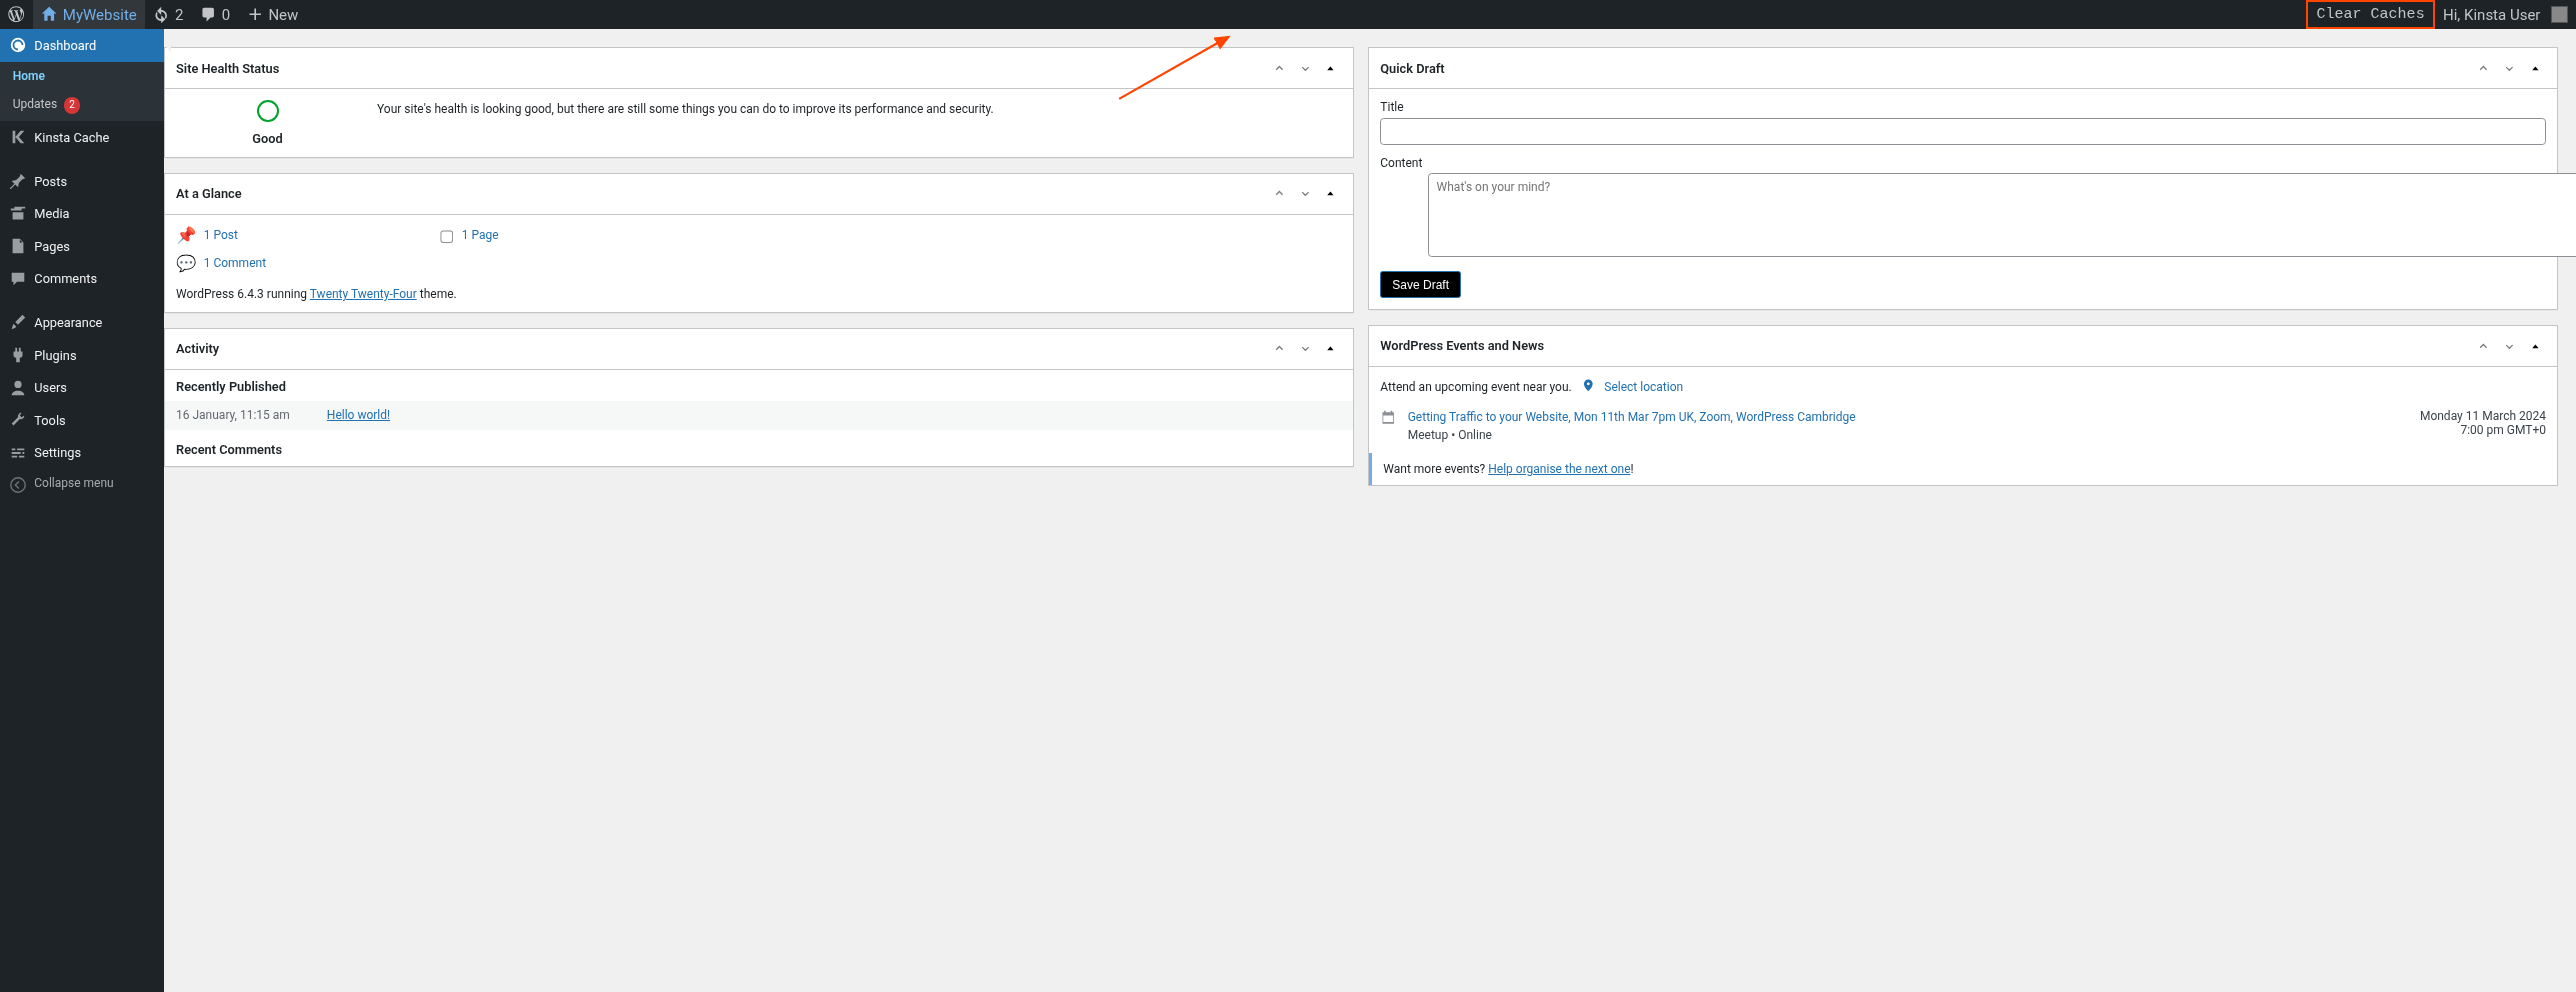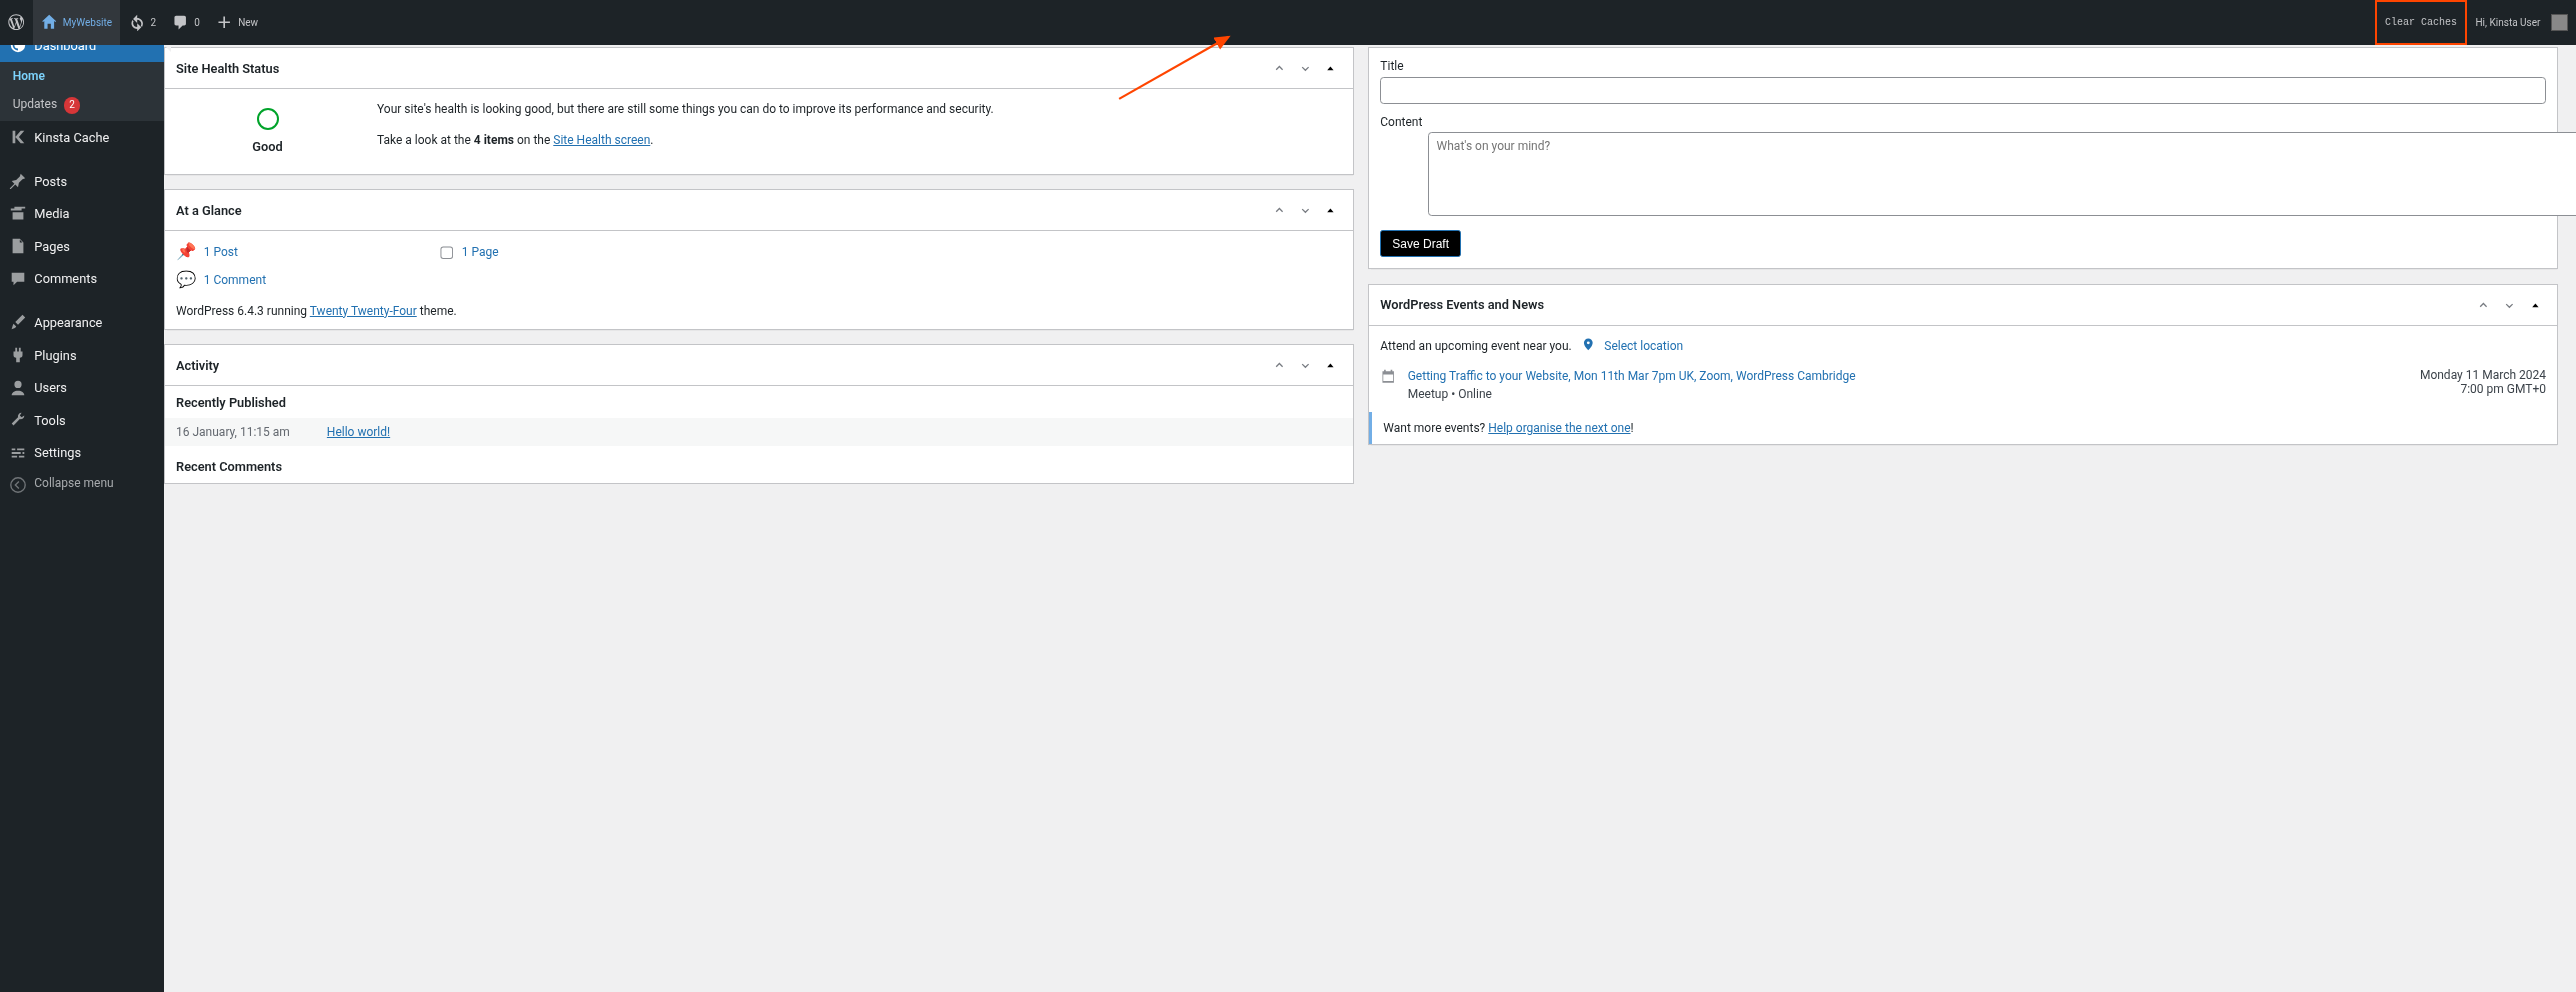--- a/index.html
+++ b/index.html
@@ -1,20 +1,20 @@
 <!DOCTYPE html>
 <html style="font-size:14.6px"><head>
 <meta charset="utf-8">
 <style>
 * { box-sizing: border-box; margin: 0; padding: 0; }
 body { font-family: -apple-system, BlinkMacSystemFont, "Segoe UI", Roboto, sans-serif; background: #f0f0f1; color: #1d2327; overflow-x: hidden; }
 a { color: #2271b1; text-decoration: underline; }
 
 
-.admin-bar { position: fixed; top: 0; left: 0; right: 0; height: 45px; background: #1d2327; color: #c3c4c7; display: flex; align-items: center; justify-content: space-between; z-index: 100; font-size: 10px; gap: 44px; }
+.admin-bar { position: fixed; top: 0; left: 0; right: 0; height: 29px; background: #1d2327; color: #c3c4c7; display: flex; align-items: center; justify-content: space-between; z-index: 100; font-size: 15px; gap: 44px; }
 .ab-left, .ab-right { display: flex; align-items: center; height: 100%; }
 .ab-item { display: flex; align-items: center; height: 100%; padding: 0 8.2px; cursor: pointer; gap: 5.5px; color: #c3c4c7; }
 .ab-item.highlighted { background: #32373c; color: #72aee6; }
 .ab-icon-svg { width: 16.4px; height: 16.4px; fill: currentColor; }
 .ab-clear-caches { border: 2.7px solid #ff4500; border-radius: 0; font-family: Liberation Mono, monospace; }
 .avatar { width: 16.4px; height: 16.4px; background: #888; border: 0.9px solid #555; margin-left: 5.5px; }
 .annotation-arrow { position: fixed; top: 35px; left: 1110px; pointer-events: none; z-index: 200; }
 
 
 .sidebar { position: fixed; top: 29px; left: 0; bottom: 0; width: 164px; background: #1d2327; color: #f0f0f1; font-size: 12.8px; }
@@ -247,23 +247,20 @@
           </div>
         </div>
         <div class="box-body">
           <div class="sh-row">
             <div class="sh-gauge">
               <div class="sh-circle"></div>
               <div class="sh-label">Good</div>
             </div>
             <div class="sh-text">
               <p>Your site's health is looking good, but there are still some things you can do to improve its performance and security.</p>
-              <p>
-                <span>Take a look at the </span><strong>4 items</strong><span> on the </span><a href="#">Site Health screen</a><span>.</span>
-              </p>
             </div>
           </div>
         </div>
       </div>
 
       <div class="box">
         <div class="box-header">
           <div class="box-title">At a Glance</div>
           <div class="box-controls">
             <div class="box-ctrl">
@@ -335,20 +332,40 @@
           </div>
           <div class="activity-h2">Recent Comments</div>
         </div>
       </div>
 
     </div>
 
     <div class="col">
 
       <div class="box">
+        <div class="box-header">
+          <div class="box-title">Quick Draft</div>
+          <div class="box-controls">
+            <div class="box-ctrl">
+                <svg class="chev" viewBox="0 0 20 20">
+                  <path d="M5 12l5-5 5 5" fill="none" stroke="currentColor" stroke-width="2"></path>
+                </svg>
+              </div>
+            <div class="box-ctrl">
+                <svg class="chev" viewBox="0 0 20 20">
+                  <path d="M5 8l5 5 5-5" fill="none" stroke="currentColor" stroke-width="2"></path>
+                </svg>
+              </div>
+            <div class="box-ctrl">
+                <svg class="chev" viewBox="0 0 20 20">
+                  <path d="M5 13l5-6 5 6z"></path>
+                </svg>
+              </div>
+          </div>
+        </div>
         <div class="box-body">
           <div class="qd-field">
             <label>Title</label>
             <input type="text" class="qd-input" style="">
           </div>
           <div class="qd-field">
             <label>Content</label>
             <textarea class="qd-textarea" placeholder="What's on your mind?" style=""></textarea>
           </div>
           <button class="qd-button">Save Draft</button>

